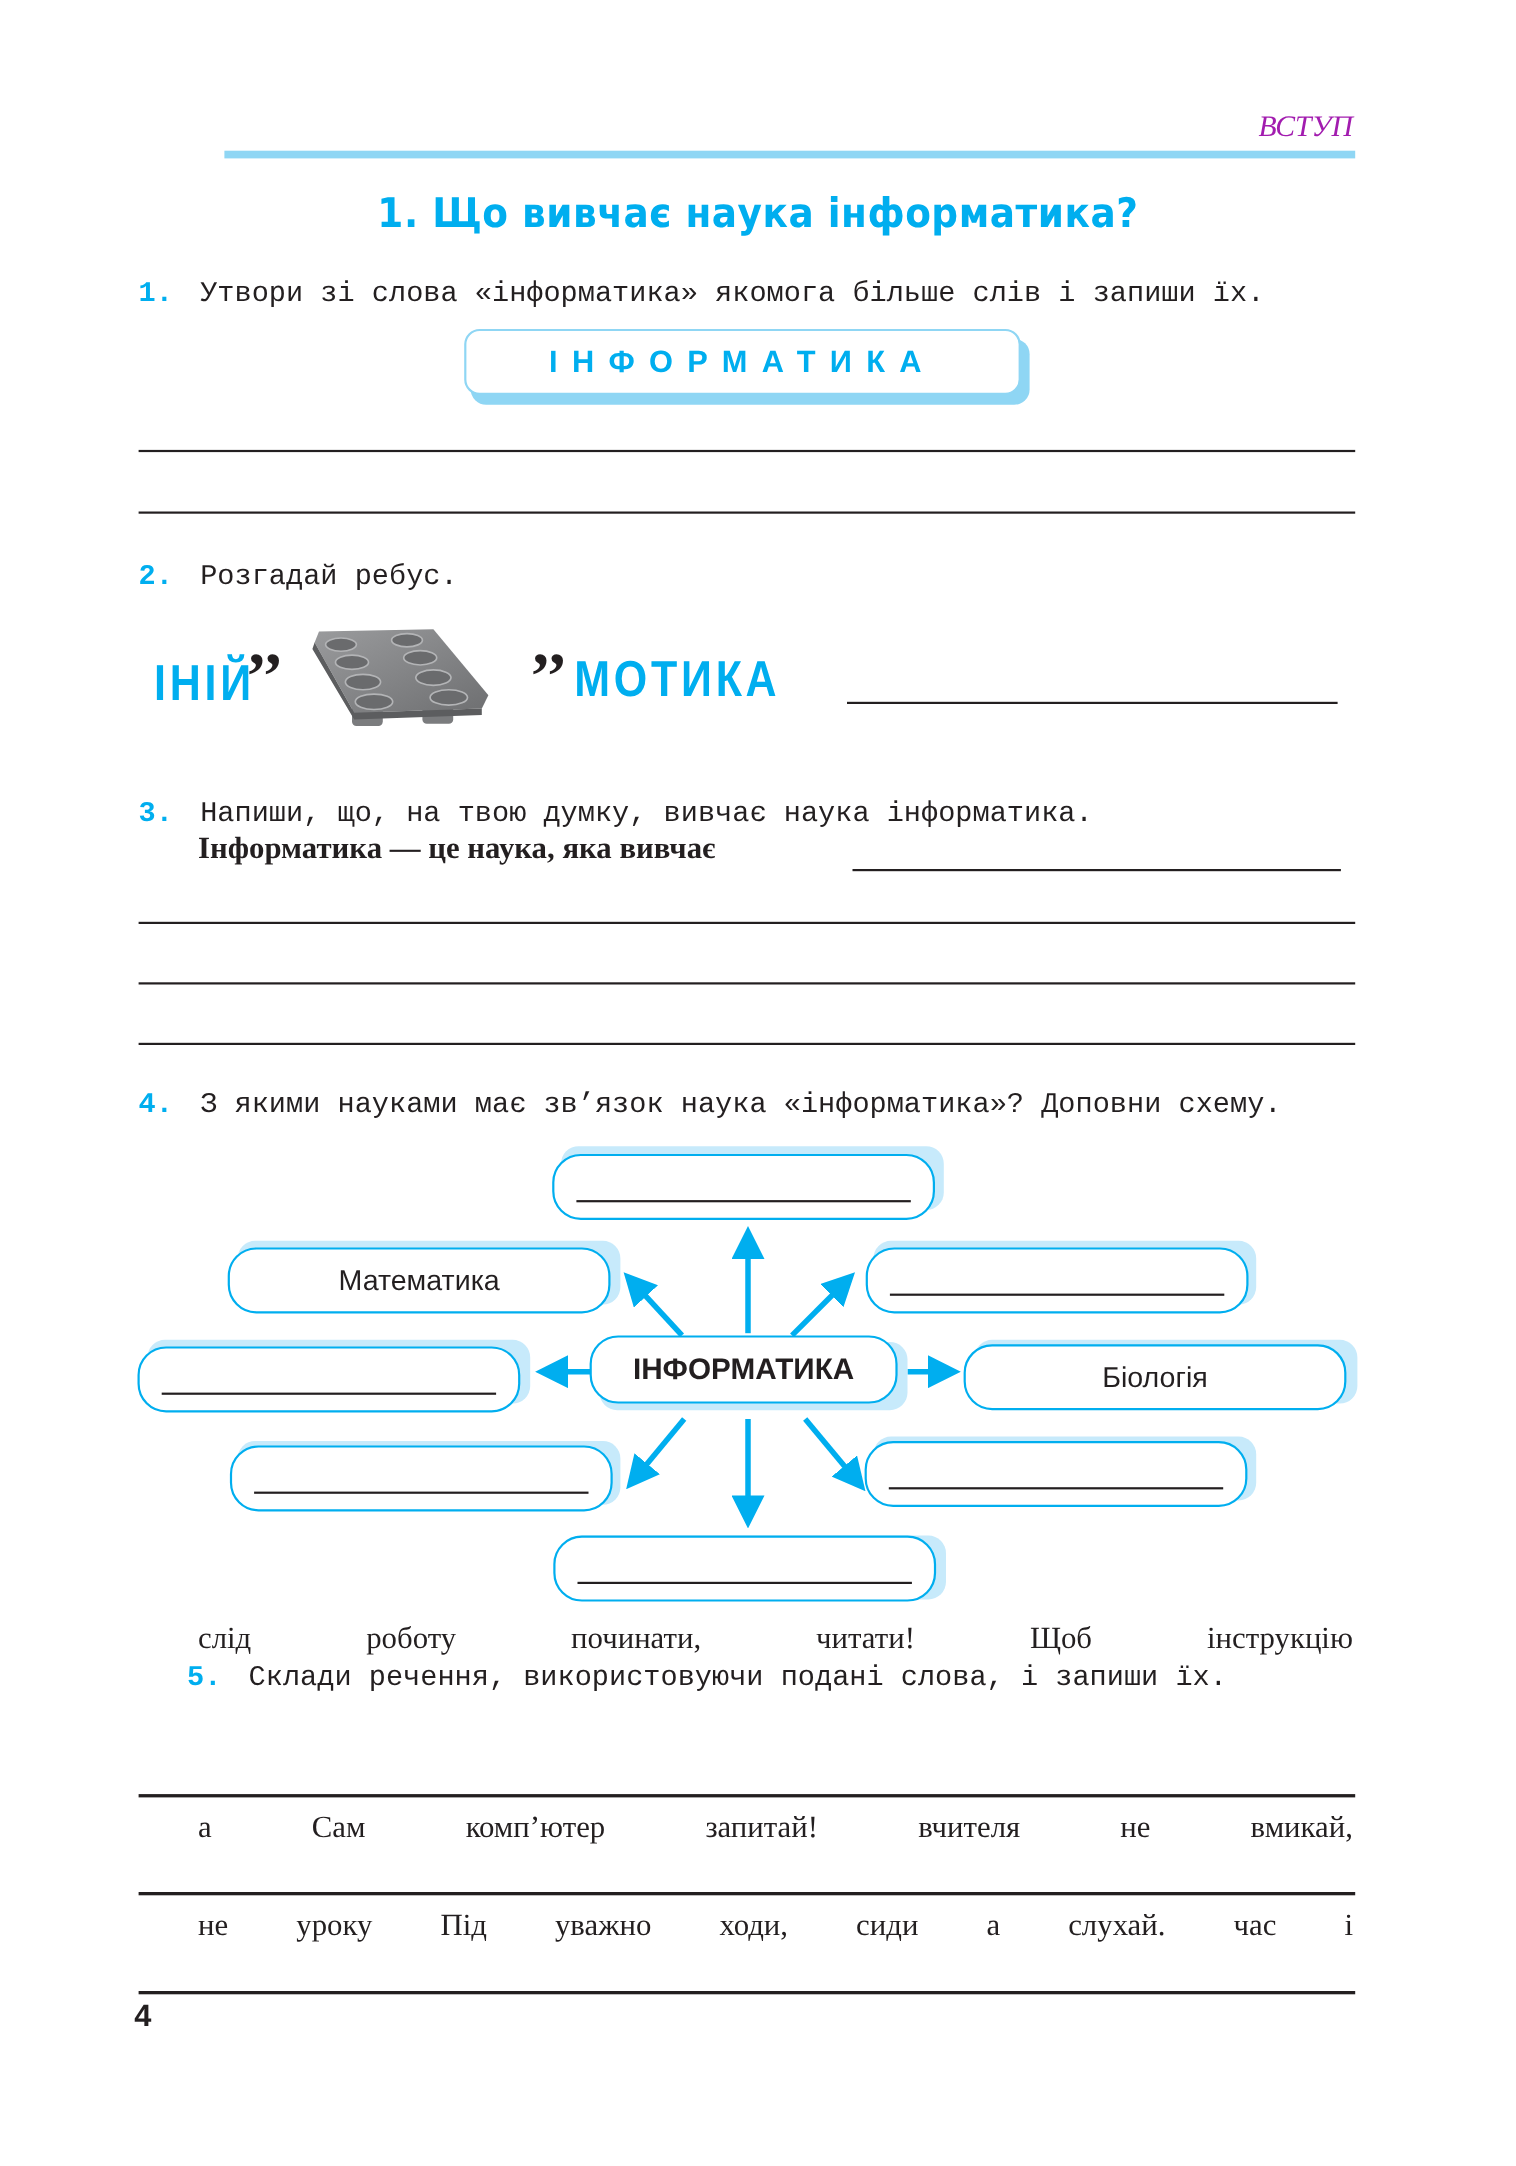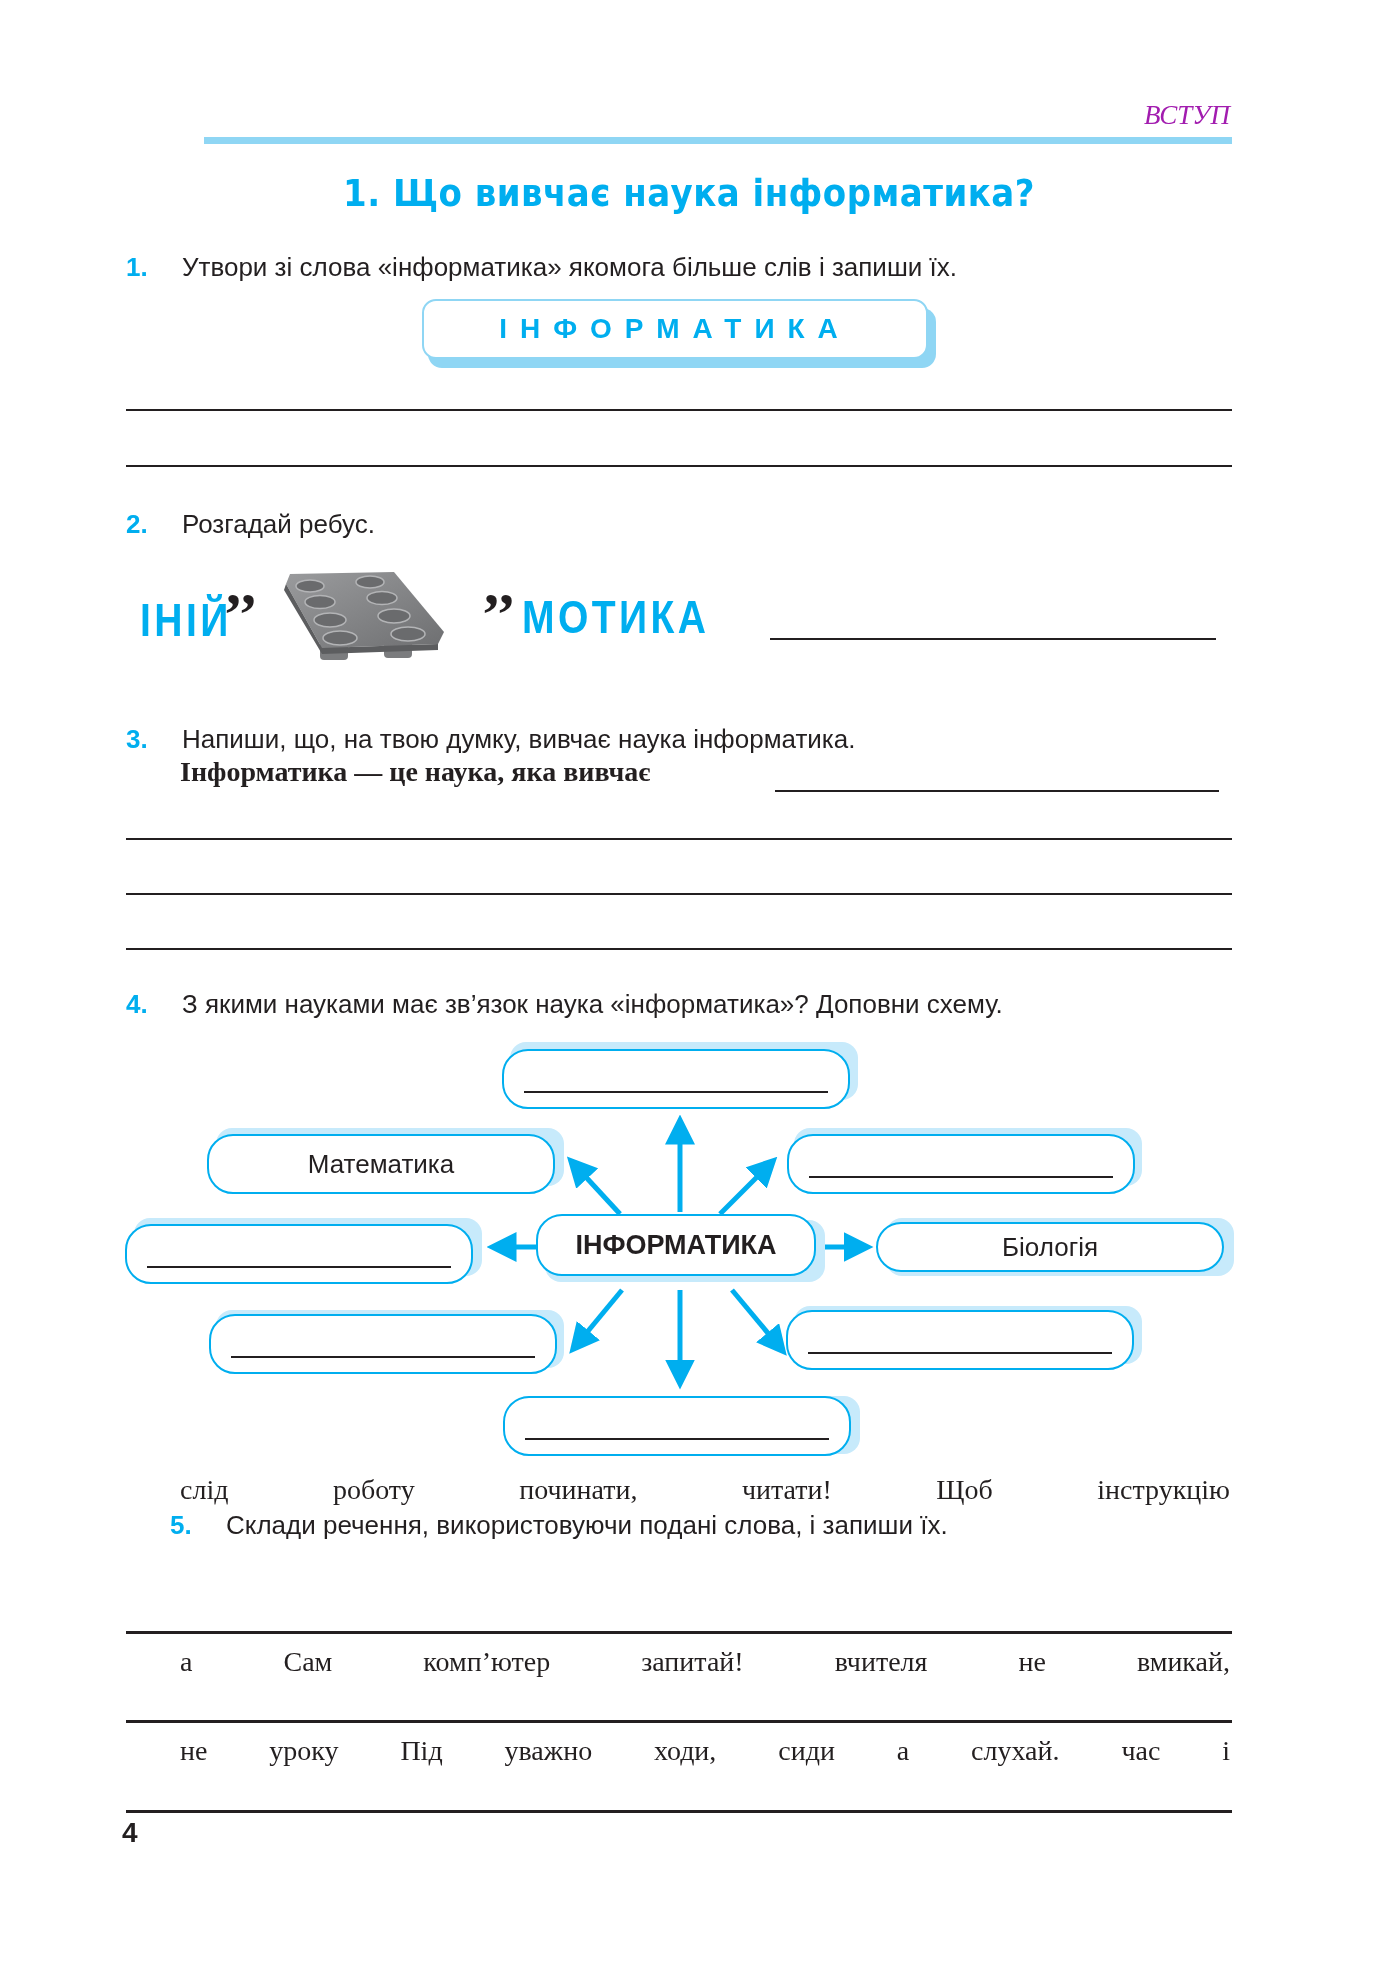--- a/index.html
+++ b/index.html
@@ -1,21 +1,21 @@
 <!DOCTYPE html>
 <html><head>
   <meta charset="utf-8">
   <style>
     html, body { margin:0; padding:0; background:#ffffff; }
     body { width:1378px; height:1969px; position:relative; overflow:hidden; color:#231f20; font-family:"Liberation Sans", sans-serif; }
     .abs { position:absolute; }
     .section-label { right:148px; top:100px; font-family:"Liberation Serif", serif; font-style:italic; font-size:27px; color:#a21caf; }
     .top-rule { left:204px; top:137px; width:1028px; height:7px; background:#8fd6f4; }
     .page-title { left:0; width:1378px; top:172px; text-align:center; font-family:"DejaVu Sans", sans-serif; font-weight:bold; font-size:37px; color:#00aeef; letter-spacing:0.5px; transform:scaleX(0.92); }
-    .task { left:126px; font-size:26px; }
+    .task { left:126px; font-size:26px;font-family:Liberation Mono, monospace; }
     .task .num { color:#00aeef; font-weight:bold; display:inline-block; width:56px; }
     .word-box-shadow { left:428px; top:308px; width:508px; height:60px; border-radius:14px; background:#8fd6f4; }
     .word-box { left:422px; top:299px; width:506px; height:60px; border-radius:14px; border:2px solid #8fd6f4; background:#fff; box-sizing:border-box; display:flex; align-items:center; justify-content:center; }
     .word-box span { color:#00aeef; font-weight:bold; font-size:28px; letter-spacing:13px; }
     .line { height:2px; background:#231f20; }
     .rebus-word { font-weight:bold; color:#00aeef; font-size:46px; letter-spacing:4px; transform:scaleX(0.85); transform-origin:left center; }
     .comma { font-family:"Liberation Serif", serif; font-weight:bold; font-size:60px; color:#231f20; }
     .serif-line { font-family:"Liberation Serif", serif; font-size:28px; }
     .word-row { left:180px; width:1050px; display:flex; justify-content:space-between; font-family:"Liberation Serif", serif; font-size:28px; }
     .node { position:absolute; box-sizing:border-box; border:2.5px solid #00aeef; border-radius:26px; background:#fff; display:flex; align-items:center; justify-content:center; }
@@ -124,21 +124,21 @@
   <span class="node-label">Математика</span>
 </div>
 <div class="node" style="left:787px; top:1134px; width:348px; height:60px;">
   <span class="node-label"></span>
   <div class="blank"></div>
 </div>
 <div class="node" style="left:125px; top:1224px; width:348px; height:60px;">
   <span class="node-label"></span>
   <div class="blank"></div>
 </div>
-<div class="node" style="left:876px; top:1222px; width:348px; height:50px;">
+<div class="node" style="left:876px; top:1222px; width:348px; height:60px;">
   <span class="node-label">Біологія</span>
 </div>
 <div class="node" style="left:209px; top:1314px; width:348px; height:60px;">
   <span class="node-label"></span>
   <div class="blank"></div>
 </div>
 <div class="node" style="left:786px; top:1310px; width:348px; height:60px;">
   <span class="node-label"></span>
   <div class="blank"></div>
 </div>

